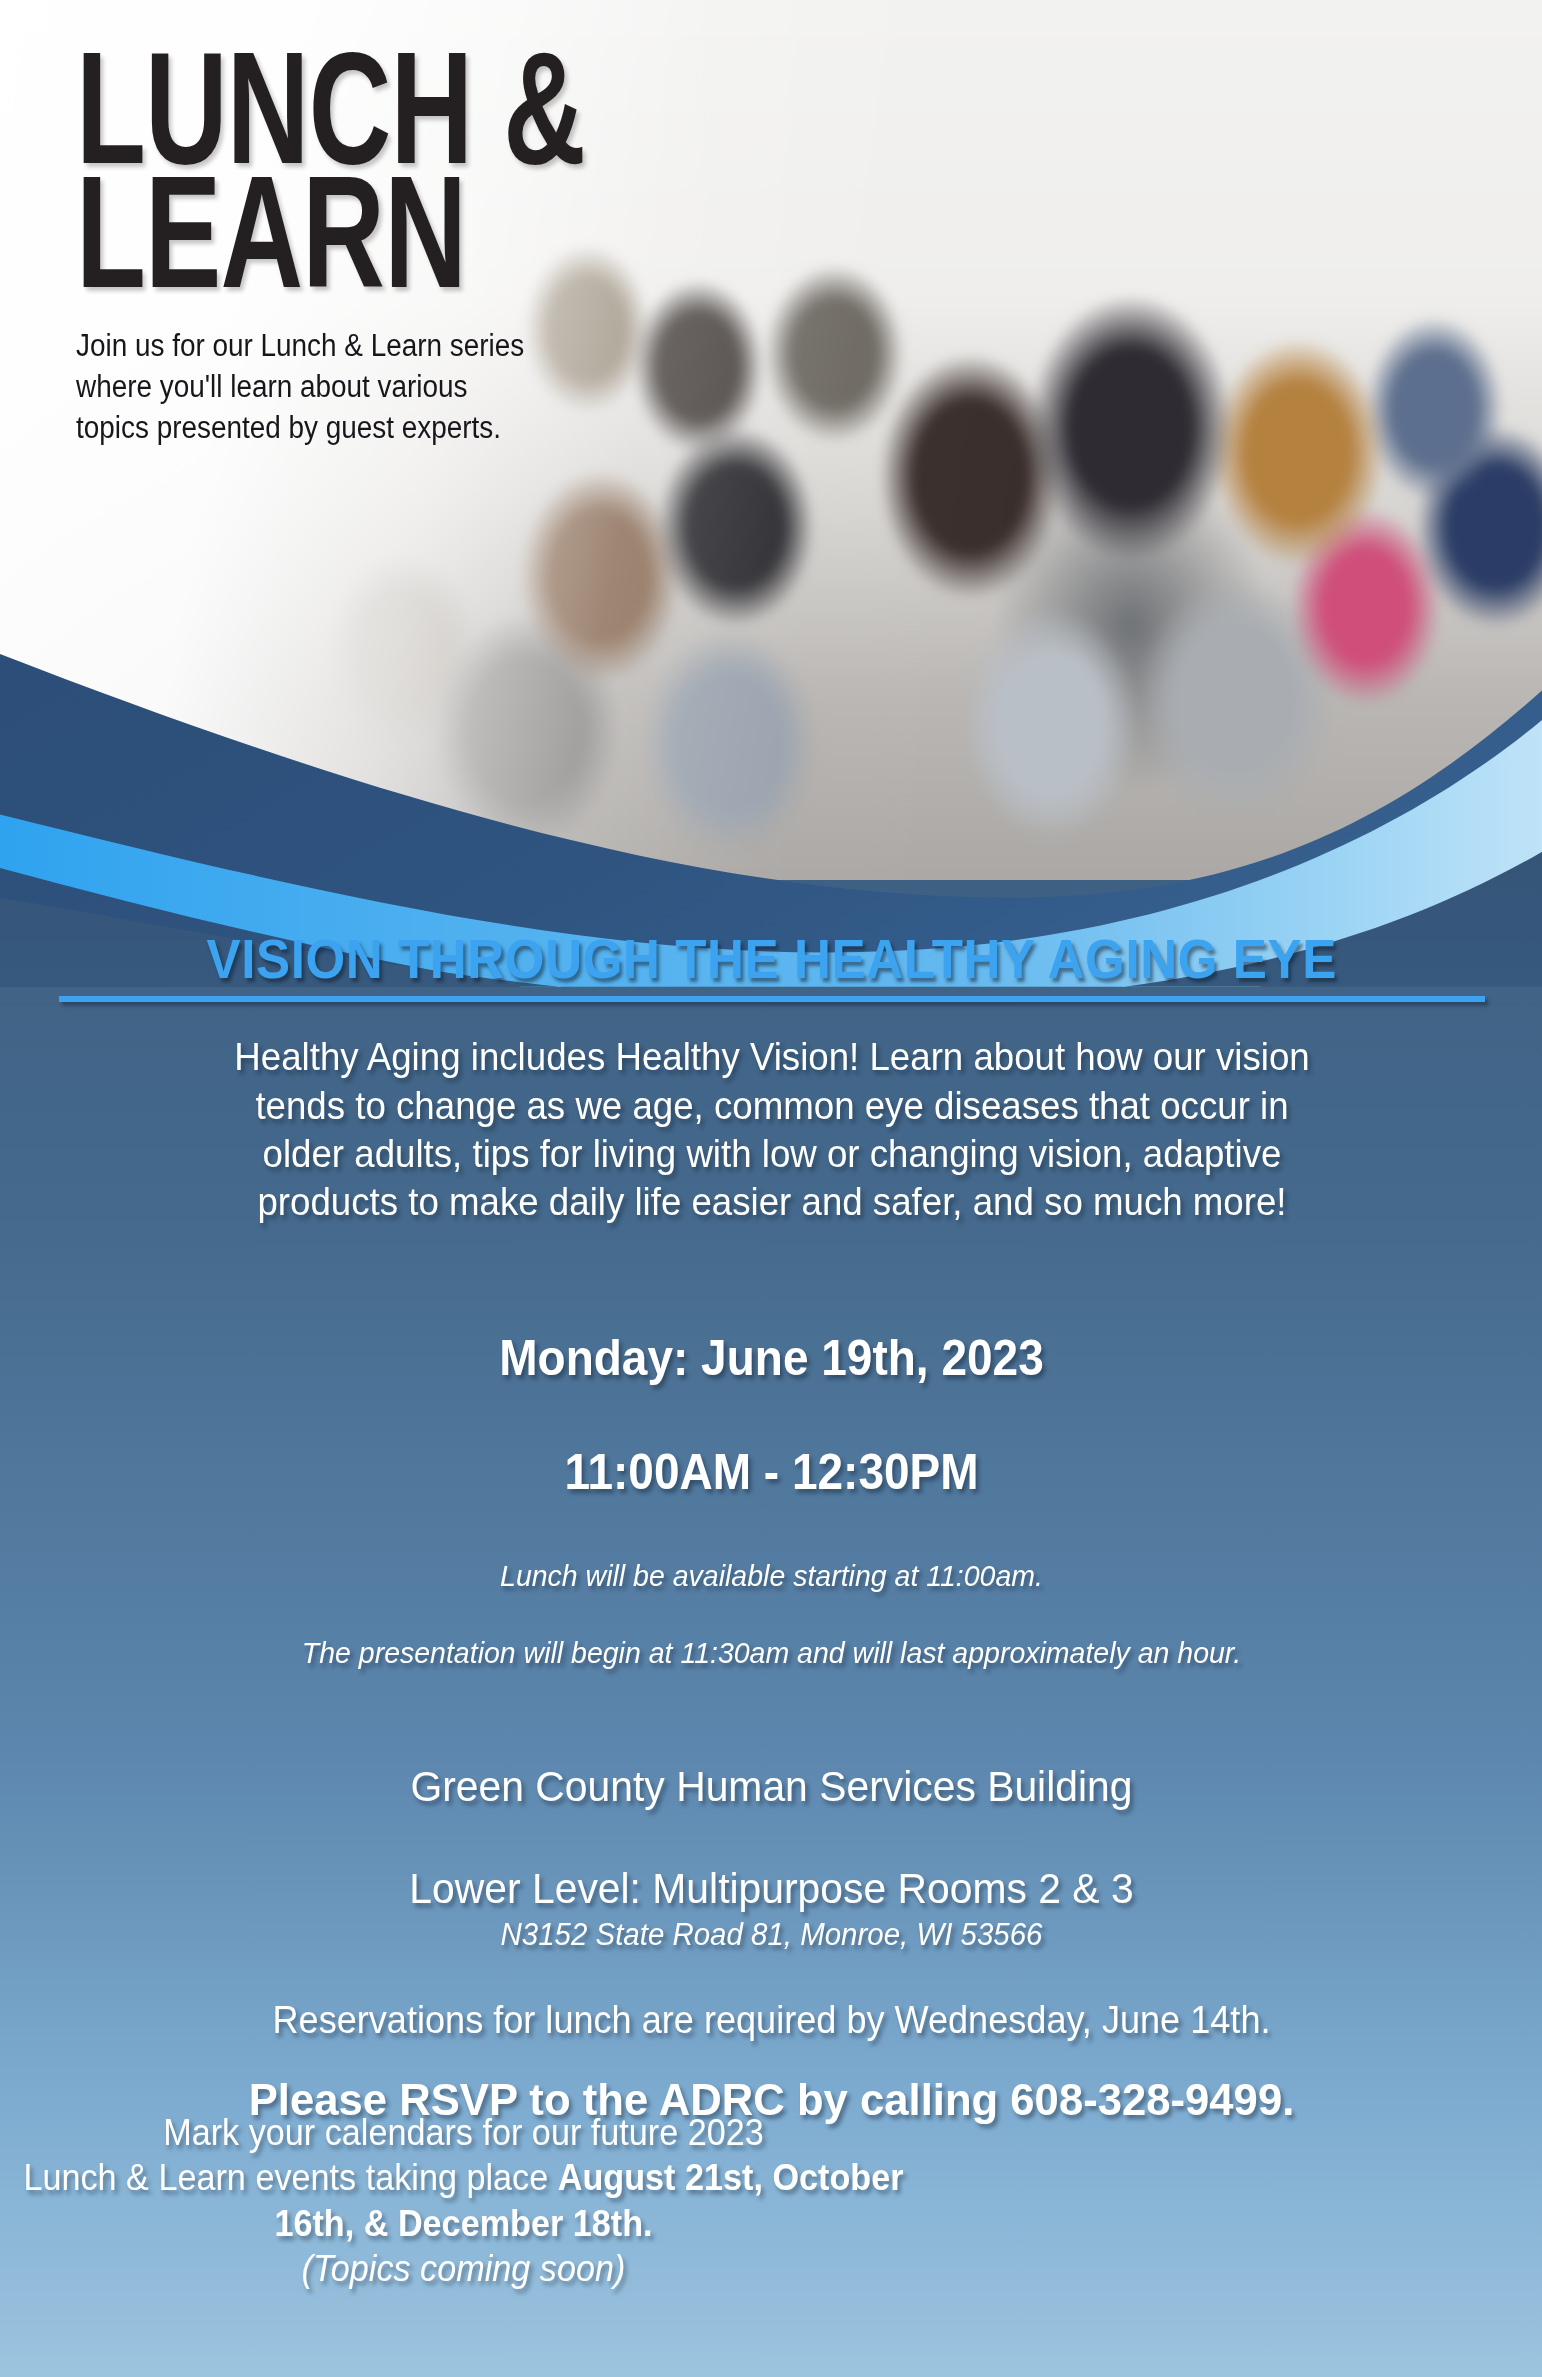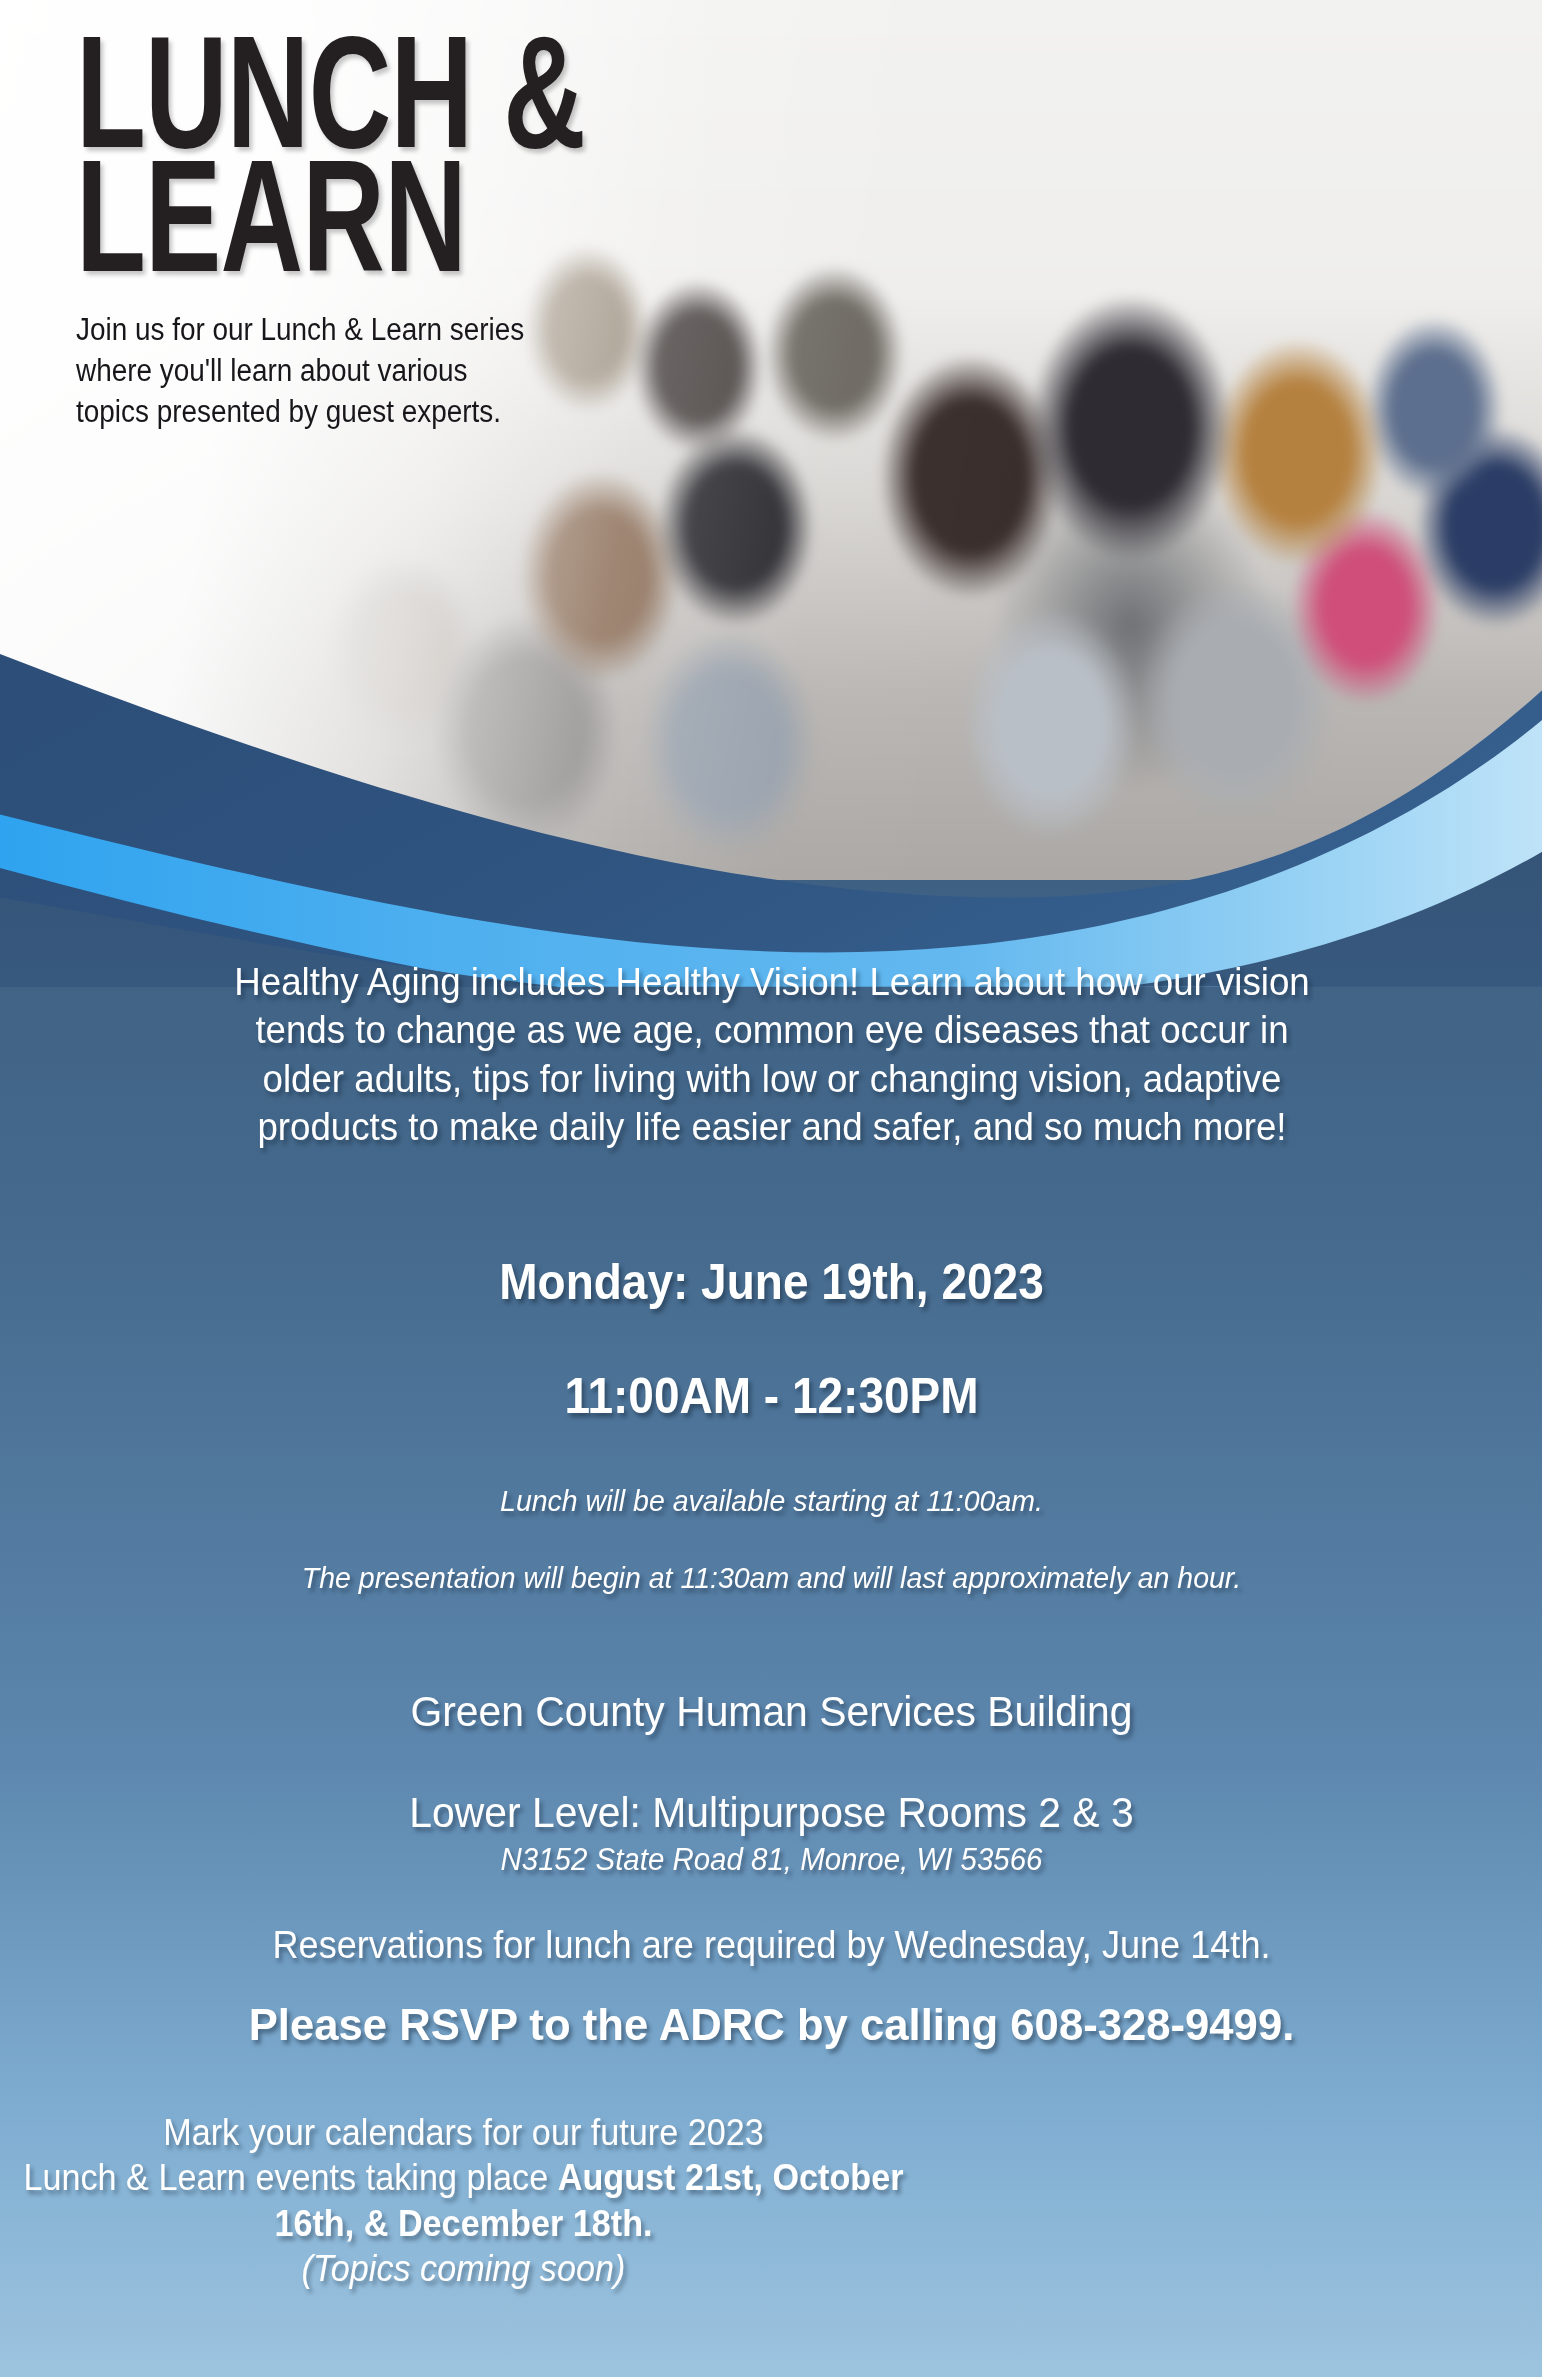--- a/index.html
+++ b/index.html
@@ -53,21 +53,21 @@
     background:linear-gradient(100deg,
       rgba(255,255,255,0.97) 0%,
       rgba(255,255,255,0.93) 17%,
       rgba(255,255,255,0.62) 30%,
       rgba(255,255,255,0.18) 42%,
       rgba(255,255,255,0.02) 54%,
       rgba(255,255,255,0) 66%);
   }
 
   
-  #header-text { position:absolute; left:76px; top:30px; z-index:6; }
+  #header-text { position:absolute; left:76px; top:46px; z-index:6; }
   .bigtitle {
     font-family:"Liberation Sans", sans-serif;
     font-weight:700;
     font-size:159px;
     line-height:0.78;
     letter-spacing:-1.2px;
     color:#241f20;
     transform:scaleX(0.72);
     transform-origin:left top;
     text-shadow:4.2px 4.2px 5.3px rgba(0,0,0,0.22);
@@ -255,20 +255,24 @@
 
       <path d="M0,330 C560,470 1040,580 1500,560 C1960,540 2330,390 2596,170
                L2596,400 C2320,580 1980,700 1560,690 C1050,678 520,560 0,420 Z" fill="url(#lightWave)"></path>
 
       <path d="M0,470 C520,560 1000,660 1520,648 C2010,637 2340,540 2596,392 L2596,620 L0,620 Z" fill="url(#baseWave)"></path>
     </svg>
   </div>
 
   <div id="content">
 
+    <div>
+      <div id="headline">VISION THROUGH THE HEALTHY AGING EYE</div>
+      <div id="headline-rule"></div>
+    </div>
 
     <div id="desc" class="shadow-txt">Healthy Aging includes Healthy Vision! Learn about how our vision
 tends to change as we age, common eye diseases that occur in
 older adults, tips for living with low or changing vision, adaptive
 products to make daily life easier and safer, and so much more!</div>
 
     <div id="datetime" class="shadow-txt">
       <span>Monday: June 19th, 2023</span><br>
       <span>11:00AM - 12:30PM</span>
     </div>

